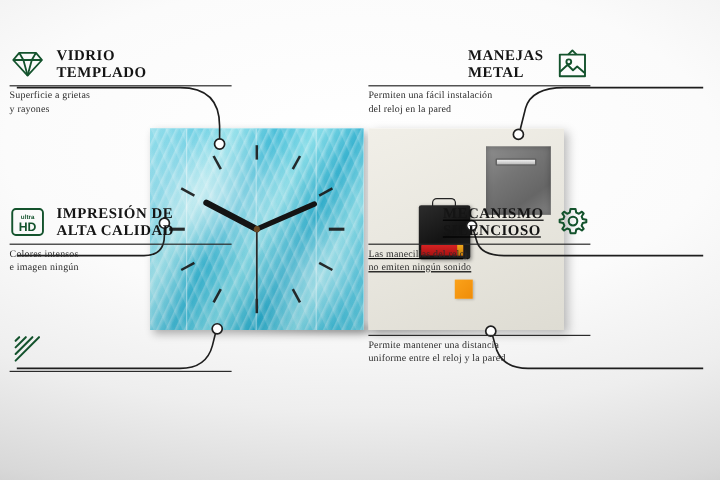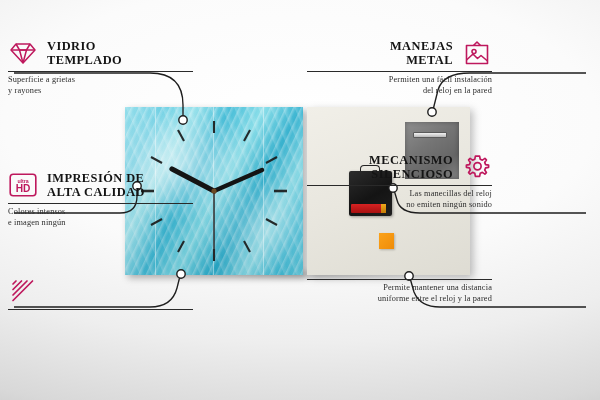--- a/index.html
+++ b/index.html
@@ -33,37 +33,37 @@
     pointer-events: none;
   }
 
   
   .feature {
     position: absolute;
     z-index: 8;
     width: 185px;
   }
   .feature.left  { left: 8px;  text-align: left;  }
-  .feature.right { right: 8px; text-align: right; }
+  .feature.right { right: 8px; text-align: left; }
 
   .feat-head {
     display: flex;
     align-items: center;
     gap: 9px;
   }
   .feature.right .feat-head { flex-direction: row-reverse; }
 
   .feat-icon {
     flex: 0 0 auto;
     width: 30px;
     height: 30px;
     display: flex;
     align-items: center;
     justify-content: center;
-    color: #be185d;
+    color: #14532d;
   }
   .feat-icon svg { display: block; }
 
   .feat-title {
     font-family: "Liberation Serif", serif;
     font-size: 12.4px;
     font-weight: 700;
     letter-spacing: 0.45px;
     line-height: 1.16;
     color: #141414;
@@ -85,21 +85,21 @@
     color: #2c2c2c;
     letter-spacing: 0.15px;
     white-space: pre-line;
   }
 
   
   #f-vidrio    { top: 38px;  }
   #f-impresion { top: 170px; }
   #f-bordes    { top: 276px; }
   #f-manejas   { top: 38px;  }
-  #f-mecanismo { top: 152px; }
+  #f-mecanismo { top: 170px; text-decoration: underline; }
   #f-espaciador{ top: 276px; }
 
   
   #product {
     position: absolute;
     left: 125px;
     top: 107px;
     width: 345px;
     height: 168px;
     z-index: 4;

